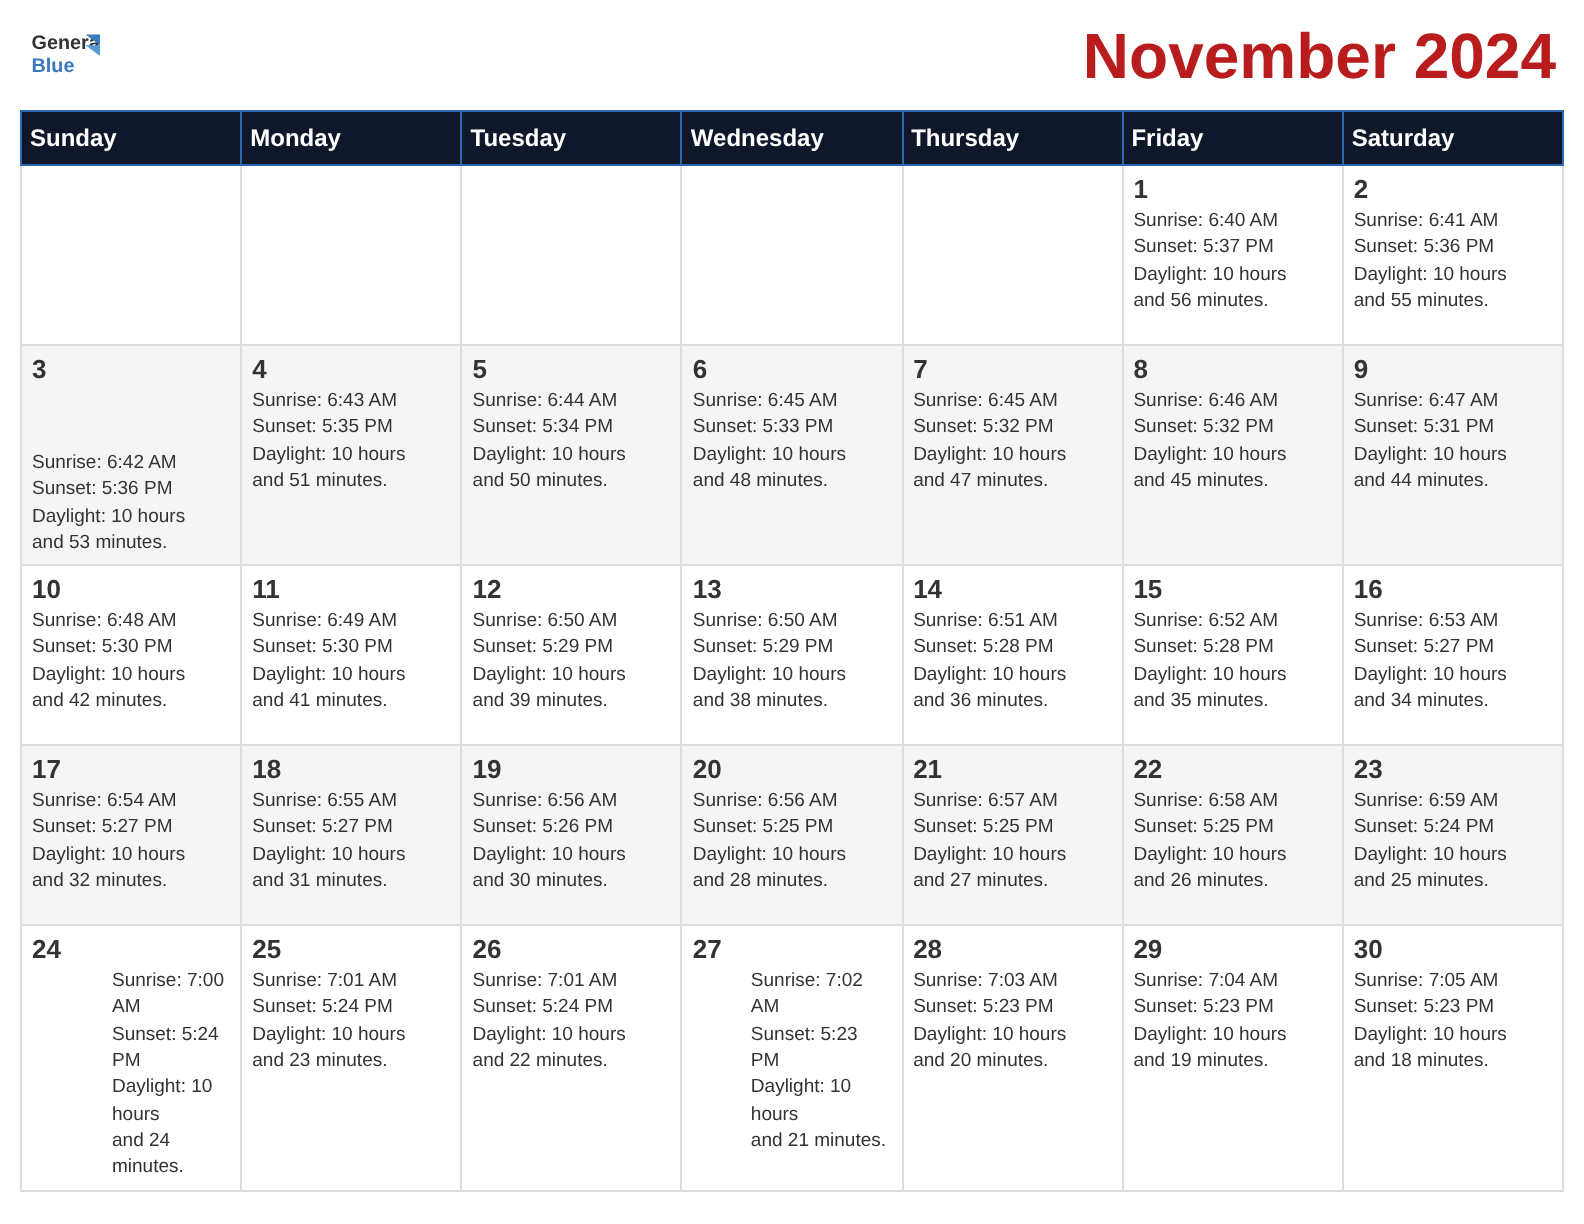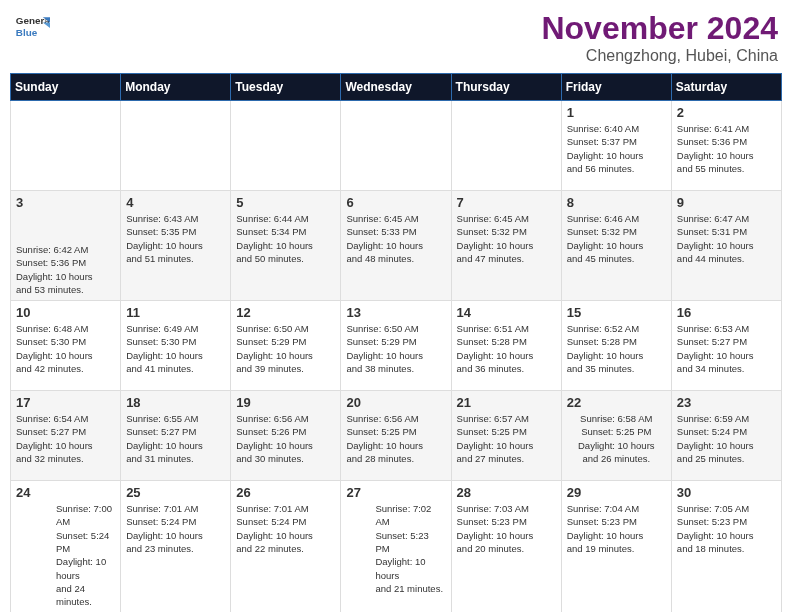--- a/index.html
+++ b/index.html
@@ -25,21 +25,21 @@
     .logo-icon {
       width: 36px;
       height: 36px;
     }
     .title-block {
       text-align: right;
     }
     .month-title {
       font-size: 32px;
       font-weight: bold;
-      color: #701a75;
+      color: #b91c1c;
     }
     .location {
       font-size: 16px;
       color: #555;
     }
     .calendar {
       width: 100%;
       border-collapse: collapse;
       border: 1px solid #ccc;
     }
@@ -92,21 +92,20 @@
     <svg class="logo-icon" viewBox="0 0 40 40">
       <rect x="0" y="0" width="40" height="40" fill="white"></rect>
       <text x="2" y="16" font-size="11" font-weight="bold" fill="#333" font-family="Arial">General</text>
       <text x="2" y="29" font-size="11" font-weight="bold" fill="#3a7abf" font-family="Arial">Blue</text>
       <polygon points="32,8 40,14 40,8" fill="#3a7abf"></polygon>
       <polygon points="32,14 40,20 40,14" fill="#5a9ad4"></polygon>
     </svg>
   </div>
   <div class="title-block">
     <div class="month-title">November 2024</div>
-    <div class="location">Chengzhong, Hubei, China</div>
   </div>
 </div>
 
 <table class="calendar">
   <thead>
     <tr>
     <th>Sunday</th>
         <th>Monday</th>
         <th>Tuesday</th>
         <th>Wednesday</th>
@@ -270,21 +269,21 @@
         </td>
         <td>
           <span class="day-number">21</span>
           <div class="day-info" style="white-space: pre-line;">Sunrise: 6:57 AM
 Sunset: 5:25 PM
 Daylight: 10 hours
 and 27 minutes.</div>
         </td>
         <td>
           <span class="day-number">22</span>
-          <div class="day-info" style="white-space: pre-line; text-align: center;">Sunrise: 6:58 AM
+          <div class="day-info" style="white-space: pre-line;">Sunrise: 6:58 AM
 Sunset: 5:25 PM
 Daylight: 10 hours
 and 26 minutes.</div>
         </td>
         <td>
           <span class="day-number">23</span>
           <div class="day-info" style="white-space: pre-line;">Sunrise: 6:59 AM
 Sunset: 5:24 PM
 Daylight: 10 hours
 and 25 minutes.</div>

